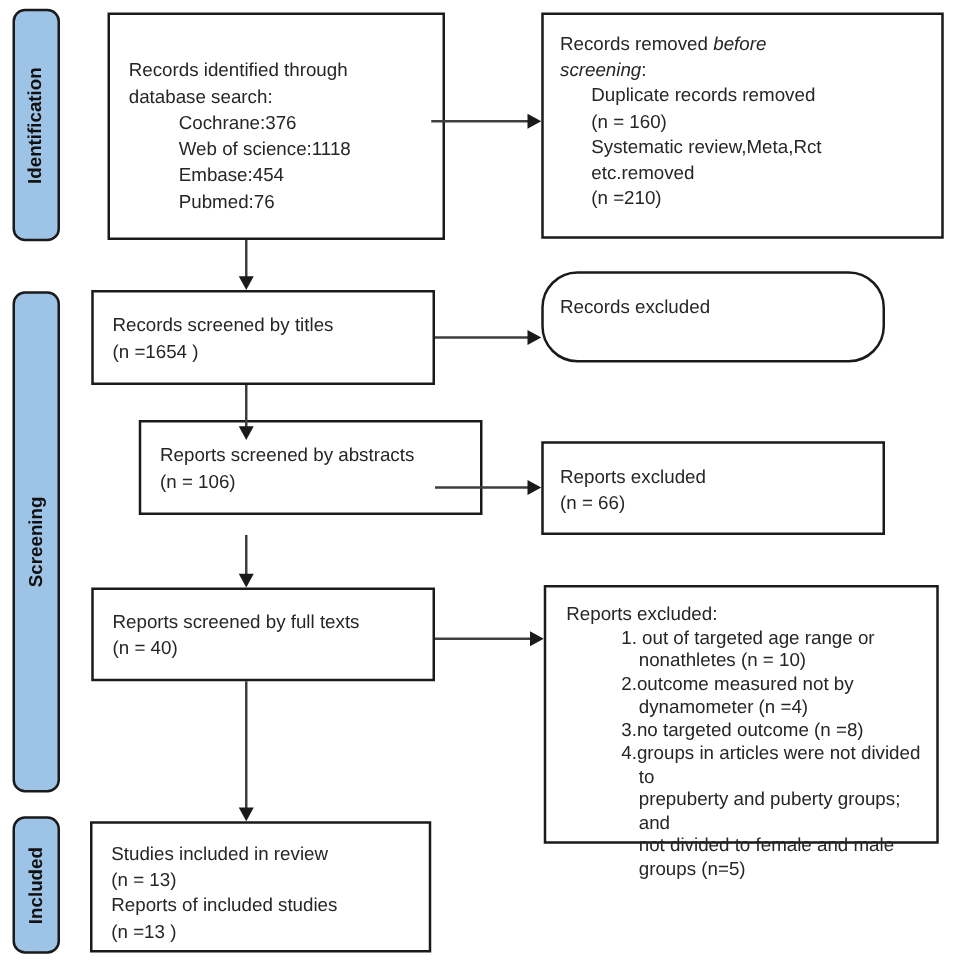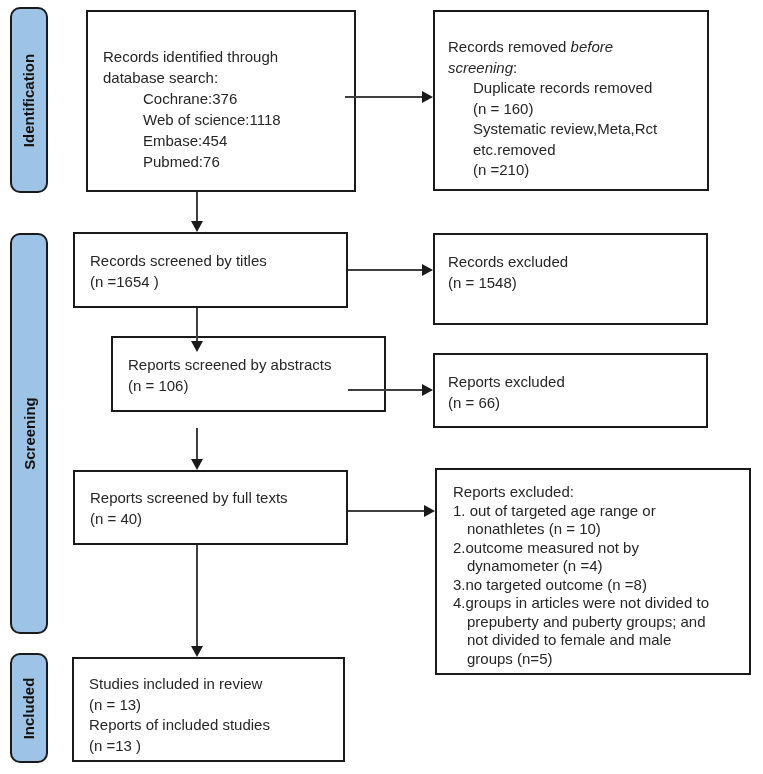--- a/index.html
+++ b/index.html
@@ -22,29 +22,29 @@
   #s-screening{top:233px;height:401px;}
   #s-included{top:653px;height:110px;}
   
   .box{
     position:absolute;box-sizing:border-box;background:#ffffff;
     border:2px solid #1a1a1a;font-size:15px;line-height:21px;
   }
   .ln{white-space:pre-line;}
   #b-identified{left:86px;top:10px;width:270px;height:182px;padding:34px 8px 0 15px;}
   #b-identified .indent{margin-left:40px;}
-  #b-removed{left:433px;top:10px;width:276px;height:181px;padding:25px 6px 0 13px;line-height:20.5px;}
+  #b-removed{left:433px;top:10px;width:322px;height:181px;padding:14px 6px 0 13px;line-height:20.5px;}
   #b-removed .indent{margin-left:25px;}
   #b-titles{left:73px;top:232px;width:275px;height:76px;padding:16px 8px 0 15px;}
-  #b-rec-excl{left:433px;top:233px;width:275px;height:92px;padding:16px 6px 0 13px;}
+  #b-rec-excl{left:433px;top:217px;width:275px;height:73px;padding:16px 6px 0 13px;border-radius:29px;}
   #b-abstracts{left:73px;top:336px;width:275px;height:76px;padding:16px 8px 0 15px;margin-left:38px;}
   #b-rep-excl{left:433px;top:353px;width:275px;height:75px;padding:16px 6px 0 13px;}
   #b-fulltexts{left:73px;top:470px;width:275px;height:75px;padding:15px 8px 0 15px;}
   #b-ft-excl{left:435px;top:468px;width:316px;height:207px;padding:13px 4px 0 16px;line-height:18.5px;}
-  #b-ft-excl .hang{white-space:pre-line;padding-left:14px;text-indent:-14px;}
+  #b-ft-excl .hang{white-space:pre-line;padding-left:14px;text-indent:-14px;margin-left:44px;}
   #b-included{left:72px;top:657px;width:273px;height:105px;padding:15px 8px 0 15px;line-height:20.5px;}
   
   .hline{position:absolute;height:2px;background:#3f3f3f;}
   .vline{position:absolute;width:2px;background:#3f3f3f;}
   .head-r{position:absolute;width:0;height:0;
     border-top:6px solid transparent;border-bottom:6px solid transparent;
     border-left:11px solid #1a1a1a;}
   .head-d{position:absolute;width:0;height:0;
     border-left:6px solid transparent;border-right:6px solid transparent;
     border-top:11px solid #1a1a1a;}
@@ -86,21 +86,20 @@
       <div class="ln">(n =210)</div>
     </div>
   </div>
 
   <div class="box" id="b-titles">
     <div class="ln">Records screened by titles</div>
     <div class="ln">(n =1654 )</div>
   </div>
   <div class="box" id="b-rec-excl">
     <div class="ln">Records excluded</div>
-    <div class="ln">(n = 1548)</div>
   </div>
 
   <div class="box" id="b-abstracts">
     <div class="ln">Reports screened by abstracts</div>
     <div class="ln">(n = 106)</div>
   </div>
   <div class="box" id="b-rep-excl">
     <div class="ln">Reports excluded</div>
     <div class="ln">(n = 66)</div>
   </div>

